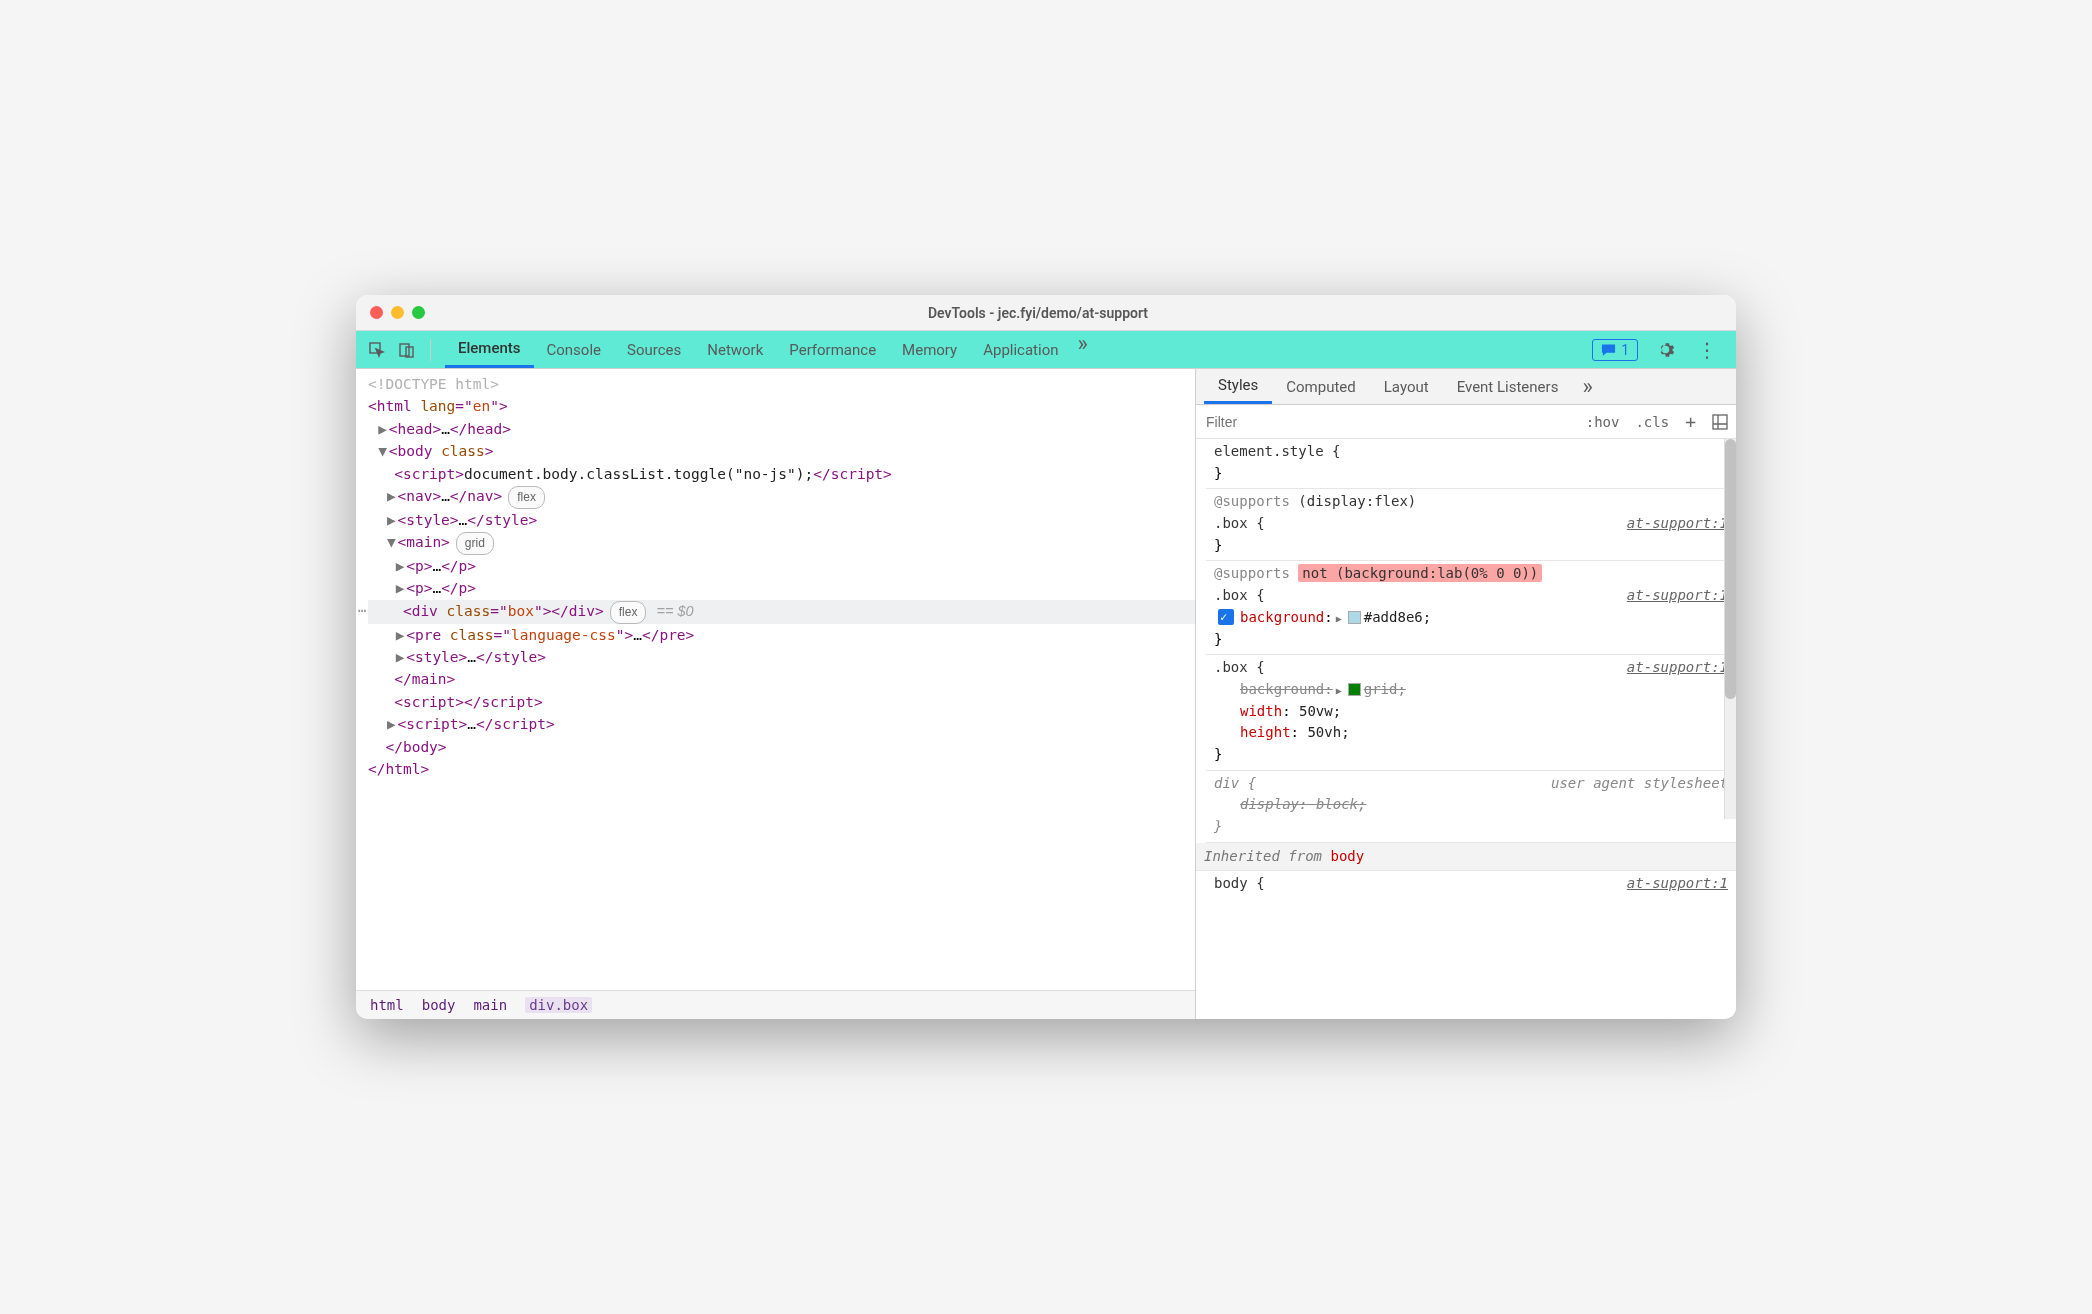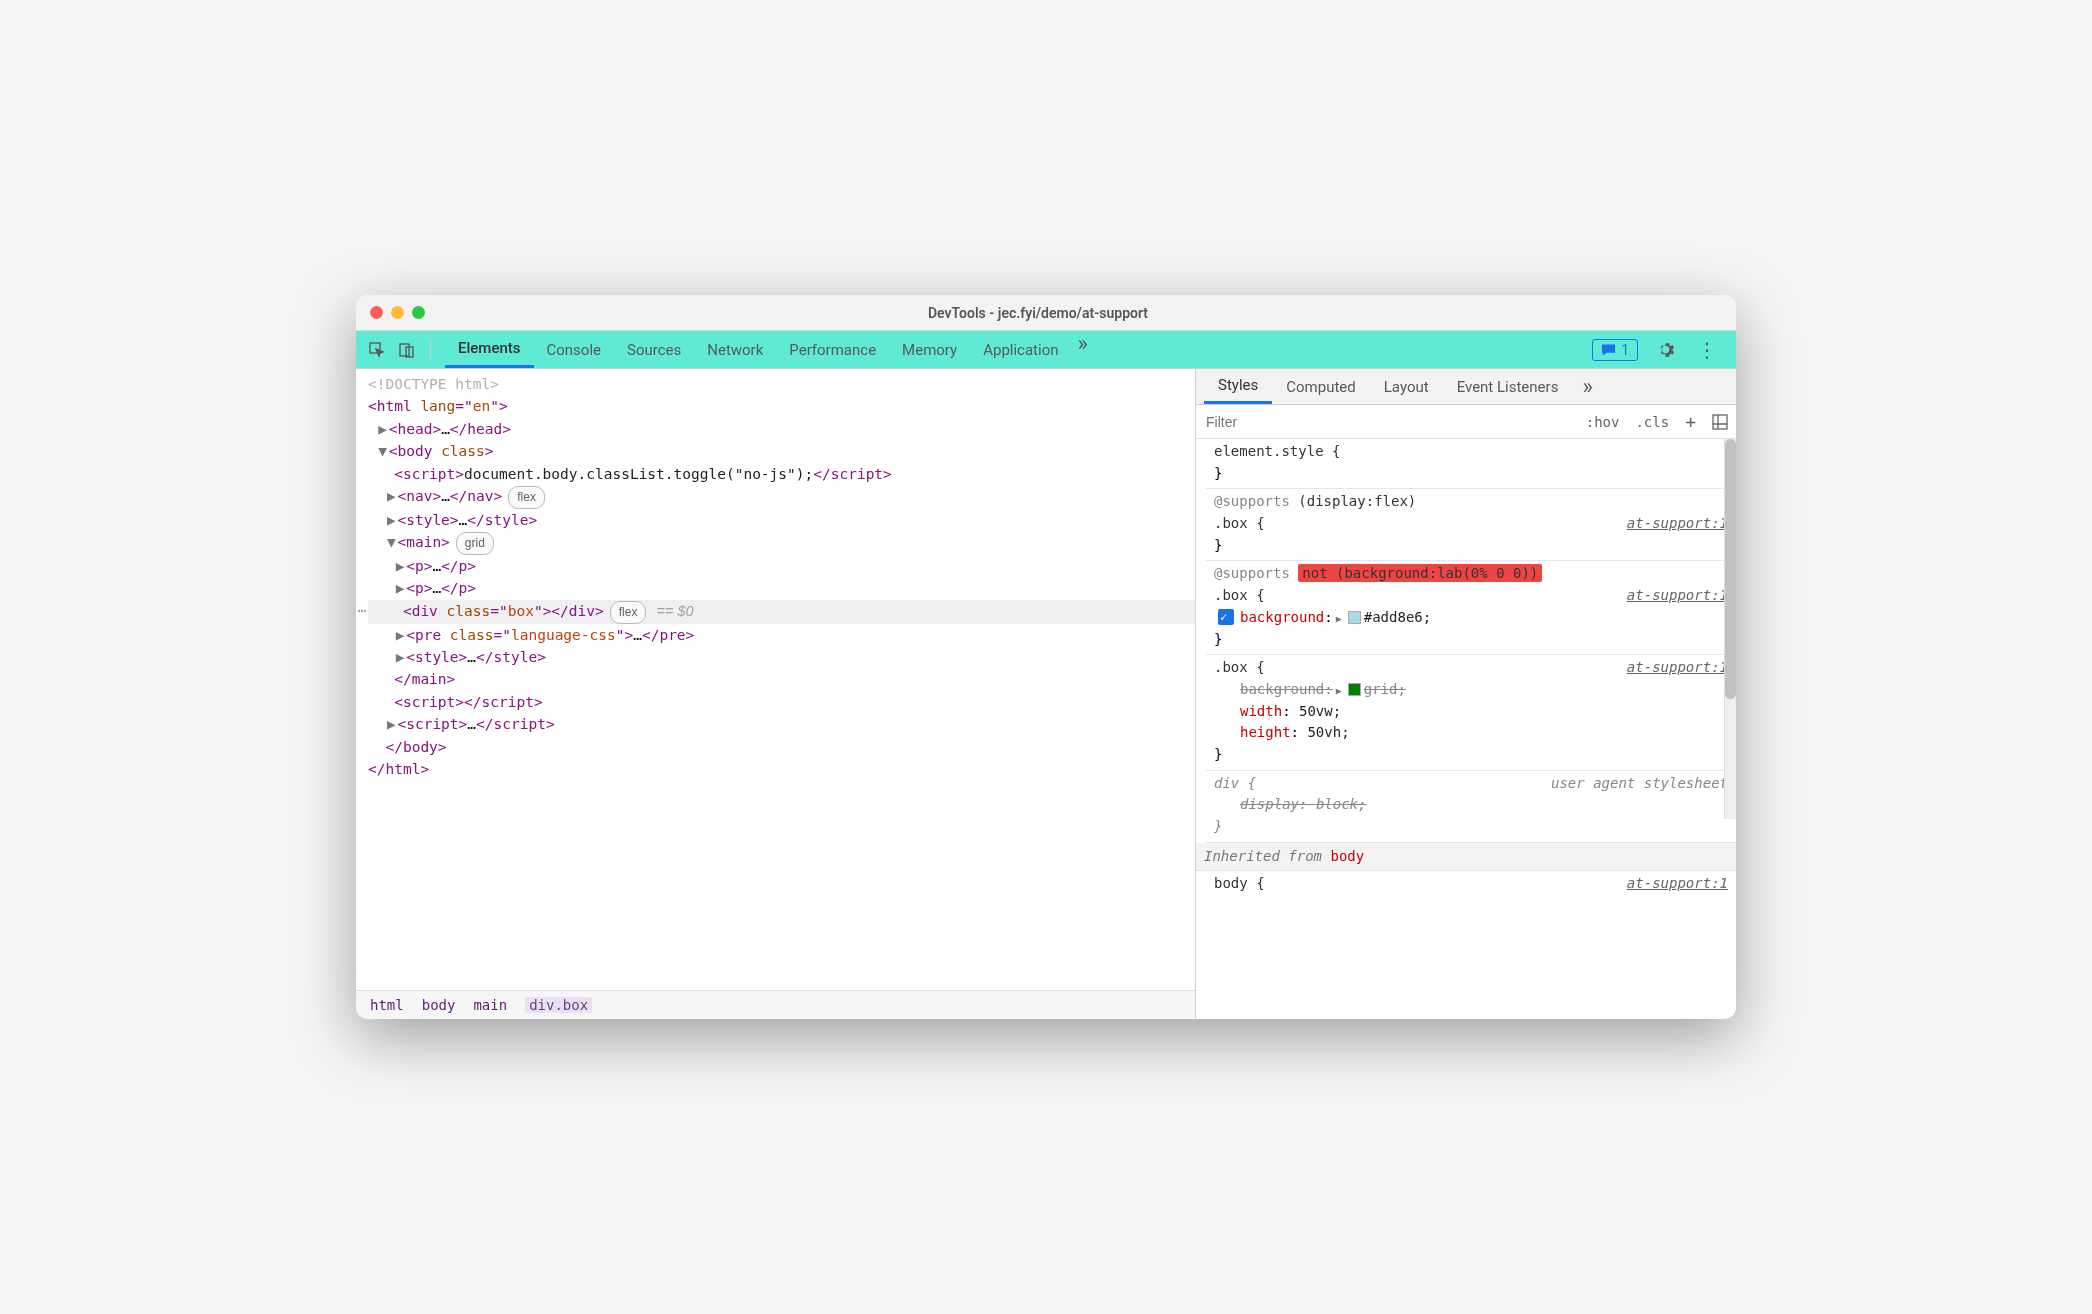--- a/index.html
+++ b/index.html
@@ -115,21 +115,21 @@
 .rule { border-bottom:1px solid #e6e6e6; padding:2px 8px 4px; position:relative;margin-left:10px; }
 .sel { color:#333; }
 .src { float:right; color:#666; font-style:italic; text-decoration:underline; }
 .prop { padding-left:26px; }
 .pn { color:#c80000; }
 .pv { color:#222; }
 .struck { text-decoration:line-through; color:#888; }
 .struck .pn, .struck .pv { color:#888; }
 .atsup { color:#888; }
 .atsup-q { color:#333; }
-.atsup-q.hl { background:#ef4444; padding:1px 4px; border-radius:2px; }
+.atsup-q.hl { background:#fca5a5; padding:1px 4px; border-radius:2px; }
 .chk { display:inline-block; width:16px; height:16px; background:#1a73e8; border-radius:2px; margin-right:6px; vertical-align:-3px; position:relative; }
 .chk::after { content:"✓"; color:#fff; font-size:12px; position:absolute; left:2px; top:-1px; font-weight:bold; }
 .swatch { display:inline-block; width:13px; height:13px; border:1px solid #aaa; vertical-align:-2px; margin:0 3px; }
 .flex-icon {
   display:inline-flex; width:20px; height:15px; border:1px solid #999; border-radius:2px;
   vertical-align:-2px; margin-left:4px; align-items:center; justify-content:center; gap:1px;
 }
 .flex-icon span { width:2px; height:8px; background:#666; }
 .tri { display:inline-block; color:#777; margin:0 3px; font-size:10px; }
 .inherited { background:#f3f3f3; color:#777; padding:3px 8px; font-style:italic; border-bottom:1px solid #e6e6e6; }

